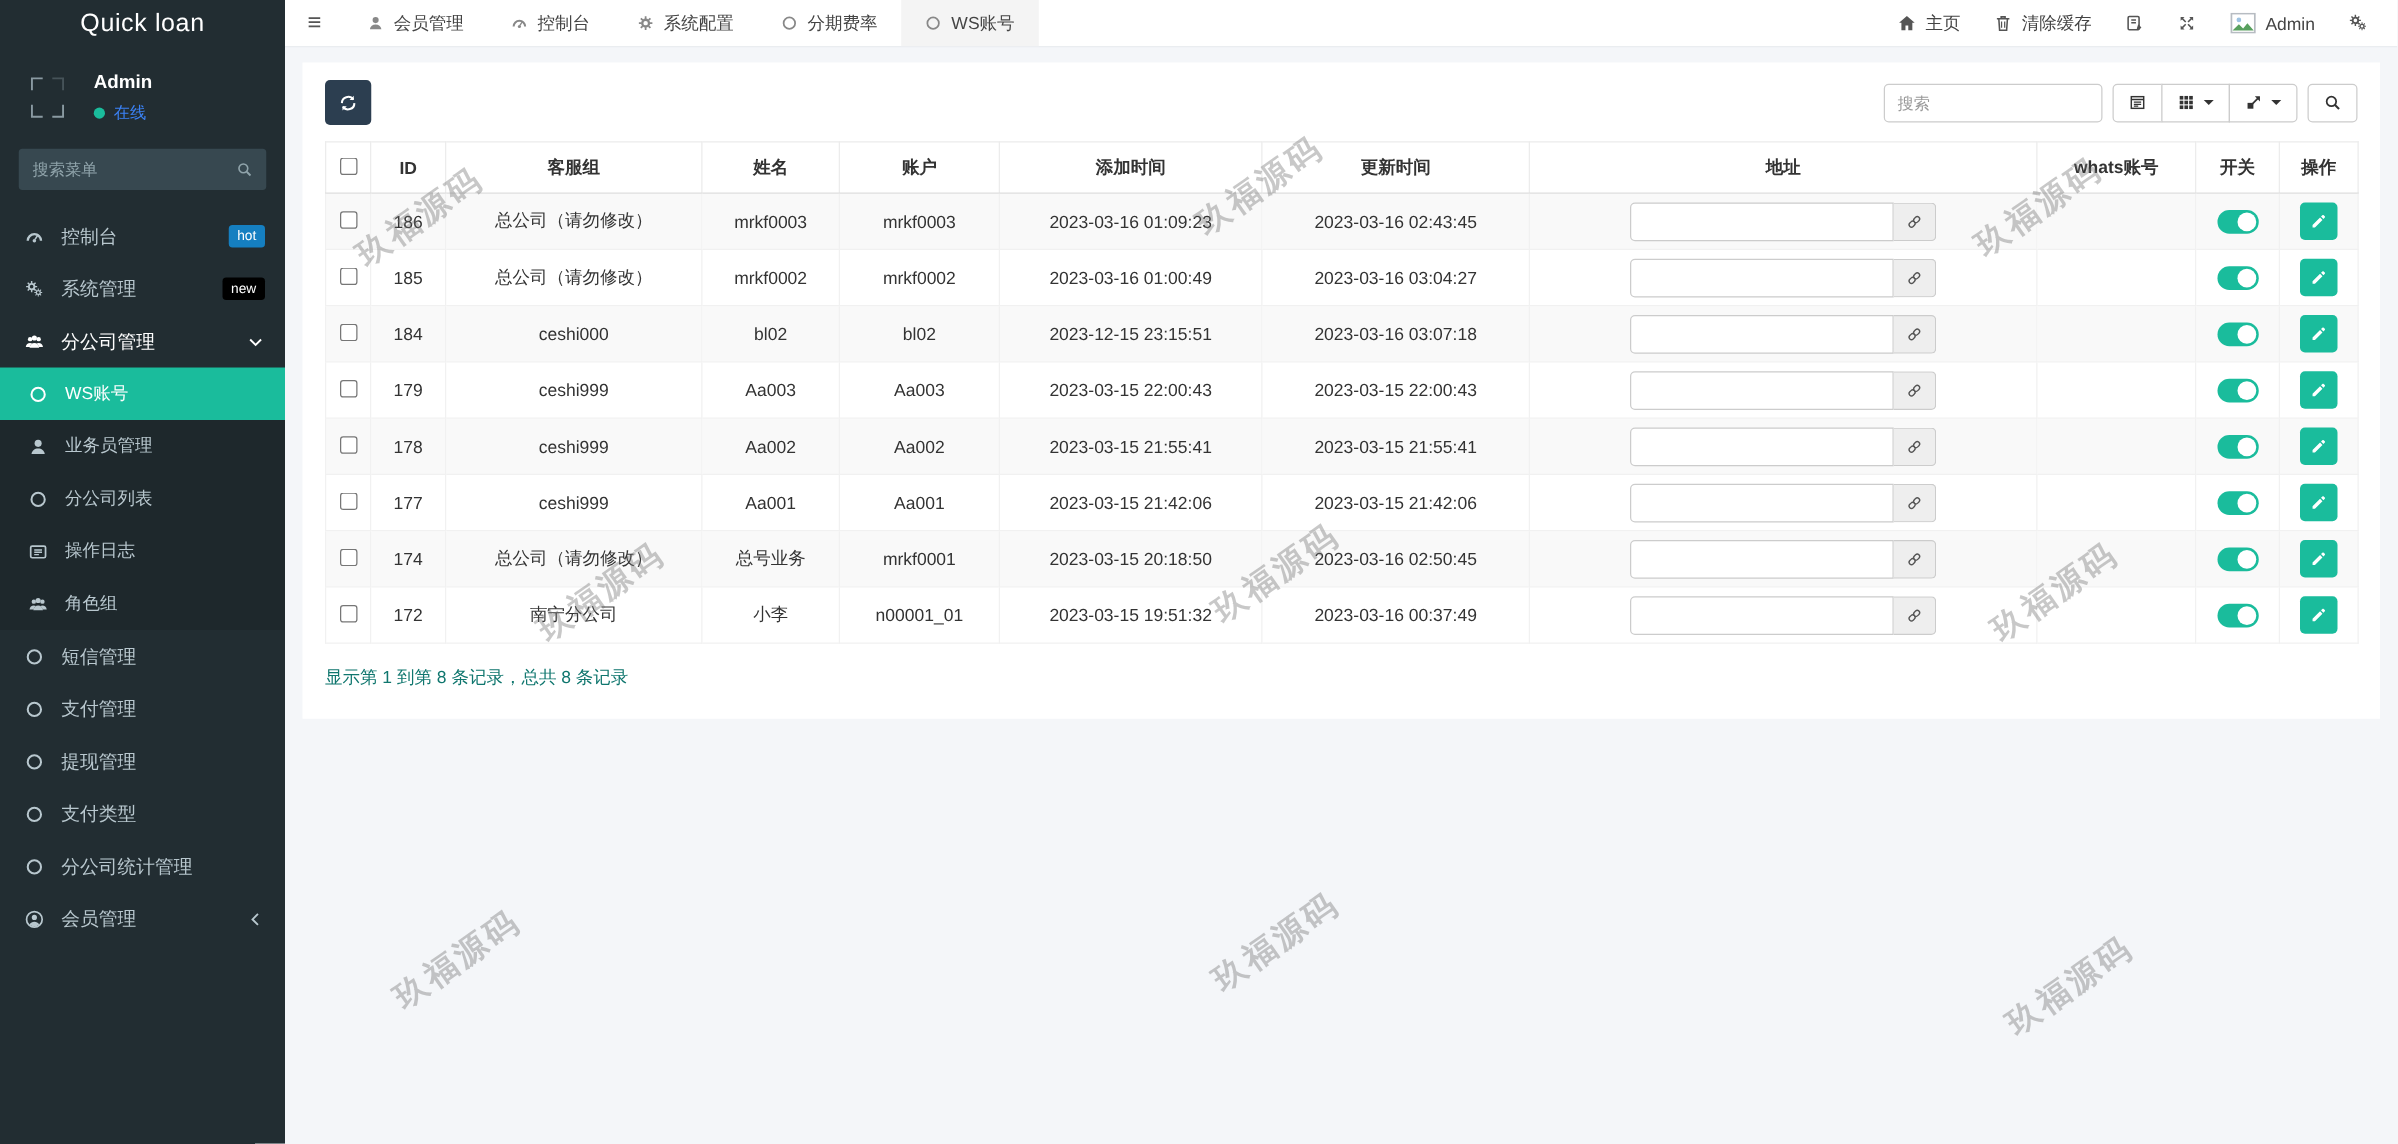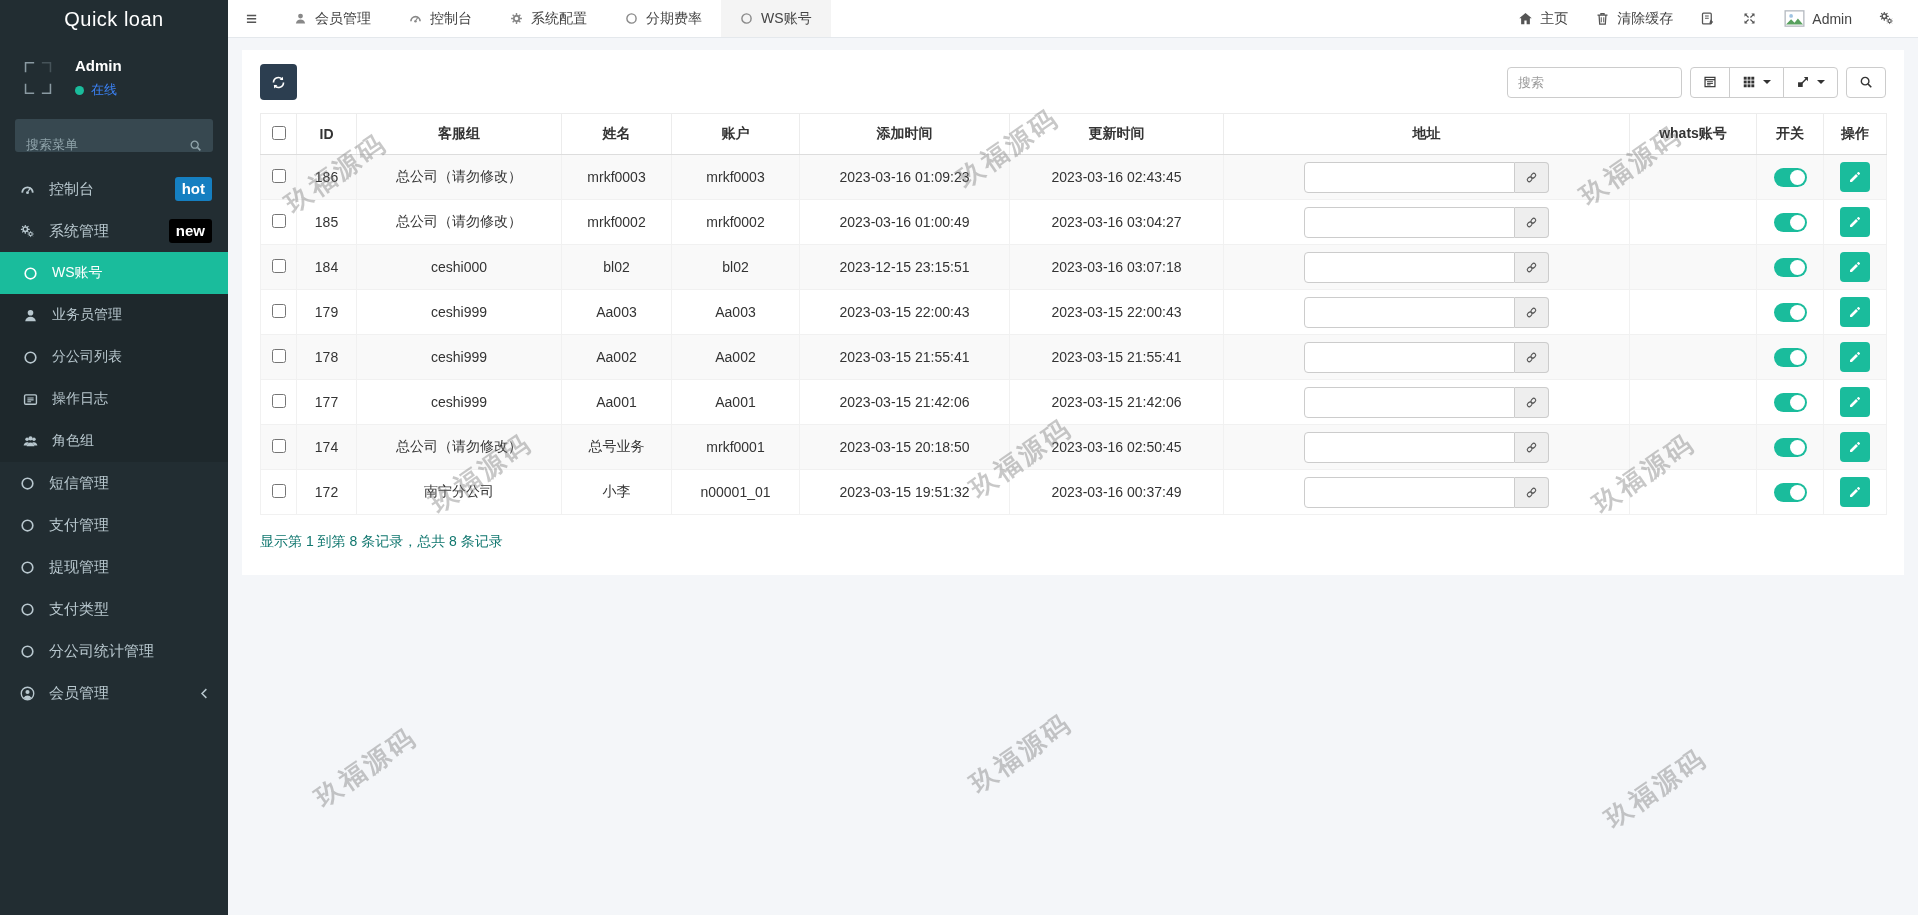--- a/index.html
+++ b/index.html
@@ -8,33 +8,33 @@
   .app{display:flex;width:100%;height:100%}
 
   
   .sidebar{flex:0 0 228px;width:228px;background:#222d32;color:#b8c7ce;display:flex;flex-direction:column;overflow:hidden}
   .logo{height:38px;display:flex;align-items:center;justify-content:center;color:#fff;font-size:20px;letter-spacing:.5px}
   .user-panel{display:flex;gap:14px;padding:17px 15px 14px;align-items:center}
   .avatar-broken{width:46px;height:46px;color:#8a9aa2;flex:0 0 46px}
   .user-name{color:#fff;font-weight:bold;font-size:15px;margin-bottom:7px}
   .user-status{font-size:13px;color:#3b82f6;display:flex;align-items:center;gap:7px}
   .dot{width:9px;height:9px;border-radius:50%;background:#1abc9c}
-  .side-search{margin:4px 15px 16px;background:#374850;border-radius:3px;height:33px;display:flex;align-items:flex-end;padding:0 11px}
+  .side-search{margin:4px 15px 16px;background:#374850;border-radius:3px;height:33px;display:flex;align-items:center;padding:0 11px}
   .side-search input{flex:1;background:transparent;border:none;outline:none;color:#ccc;font-size:13px;min-width:0}
   .side-search input::placeholder{color:#90a4ab}
   .side-search svg{width:13px;height:13px;color:#90a4ab}
   .menu,.submenu{list-style:none}
   .menu-item{display:flex;align-items:center;padding:0 16px 0 20px;height:42px;cursor:pointer;font-size:15px;color:#b8c7ce}
   .menu-item .mi{width:20px;flex:0 0 20px;margin-right:9px;display:flex;align-items:center;justify-content:flex-start}
   .menu-item svg{width:15px;height:15px}
   .menu-item.open{color:#fff}
   .menu-item.active{background:#1abc9c;color:#fff}
   .submenu{background:#1e282c}
   .submenu .menu-item{padding-left:23px;font-size:14px}
-  .badge{margin-left:auto;font-size:15px;font-weight:bold;color:#fff;padding:2px 7px;border-radius:3px;line-height:1.3}
+  .badge{margin-left:auto;font-size:11px;font-weight:normal;color:#fff;padding:2px 7px;border-radius:3px;line-height:1.3}
   .chev{margin-left:auto;width:12px;height:12px;color:#b8c7ce}
   .menu-item.open .chev{color:#fff}
 
   
   .main{flex:1;display:flex;flex-direction:column;min-width:0}
   .navbar{flex:0 0 38px;height:38px;background:#fff;display:flex;align-items:center;border-bottom:1px solid #e4e8ec}
   .burger{padding:0 18px;font-size:19px;color:#555;cursor:pointer;line-height:1}
   .tabs{display:flex;list-style:none;height:100%}
   .tab{display:flex;align-items:center;gap:8px;padding:0 19px;font-size:14px;color:#444;cursor:pointer}
   .tab svg{width:13px;height:13px;color:#888}
@@ -241,20 +241,31 @@
             <span class="mi">
               <svg>
                 <use href="#sym-cogs"></use>
               </svg>
             </span>
             <span>系统管理</span>
             <span class="badge" style="background: #000000;">new</span>
           </div>
         </li>
         <li>
+          <div class="menu-item open">
+            <span class="mi">
+              <svg>
+                <use href="#sym-users"></use>
+              </svg>
+            </span>
+            <span>分公司管理</span>
+            <svg class="chev">
+              <use href="#sym-chev-down"></use>
+            </svg>
+          </div>
           <ul class="submenu">
             <li>
               <div class="menu-item active">
                 <span class="mi">
                   <svg>
                     <use href="#sym-circle"></use>
                   </svg>
                 </span>
                 <span>WS账号</span>
               </div>

